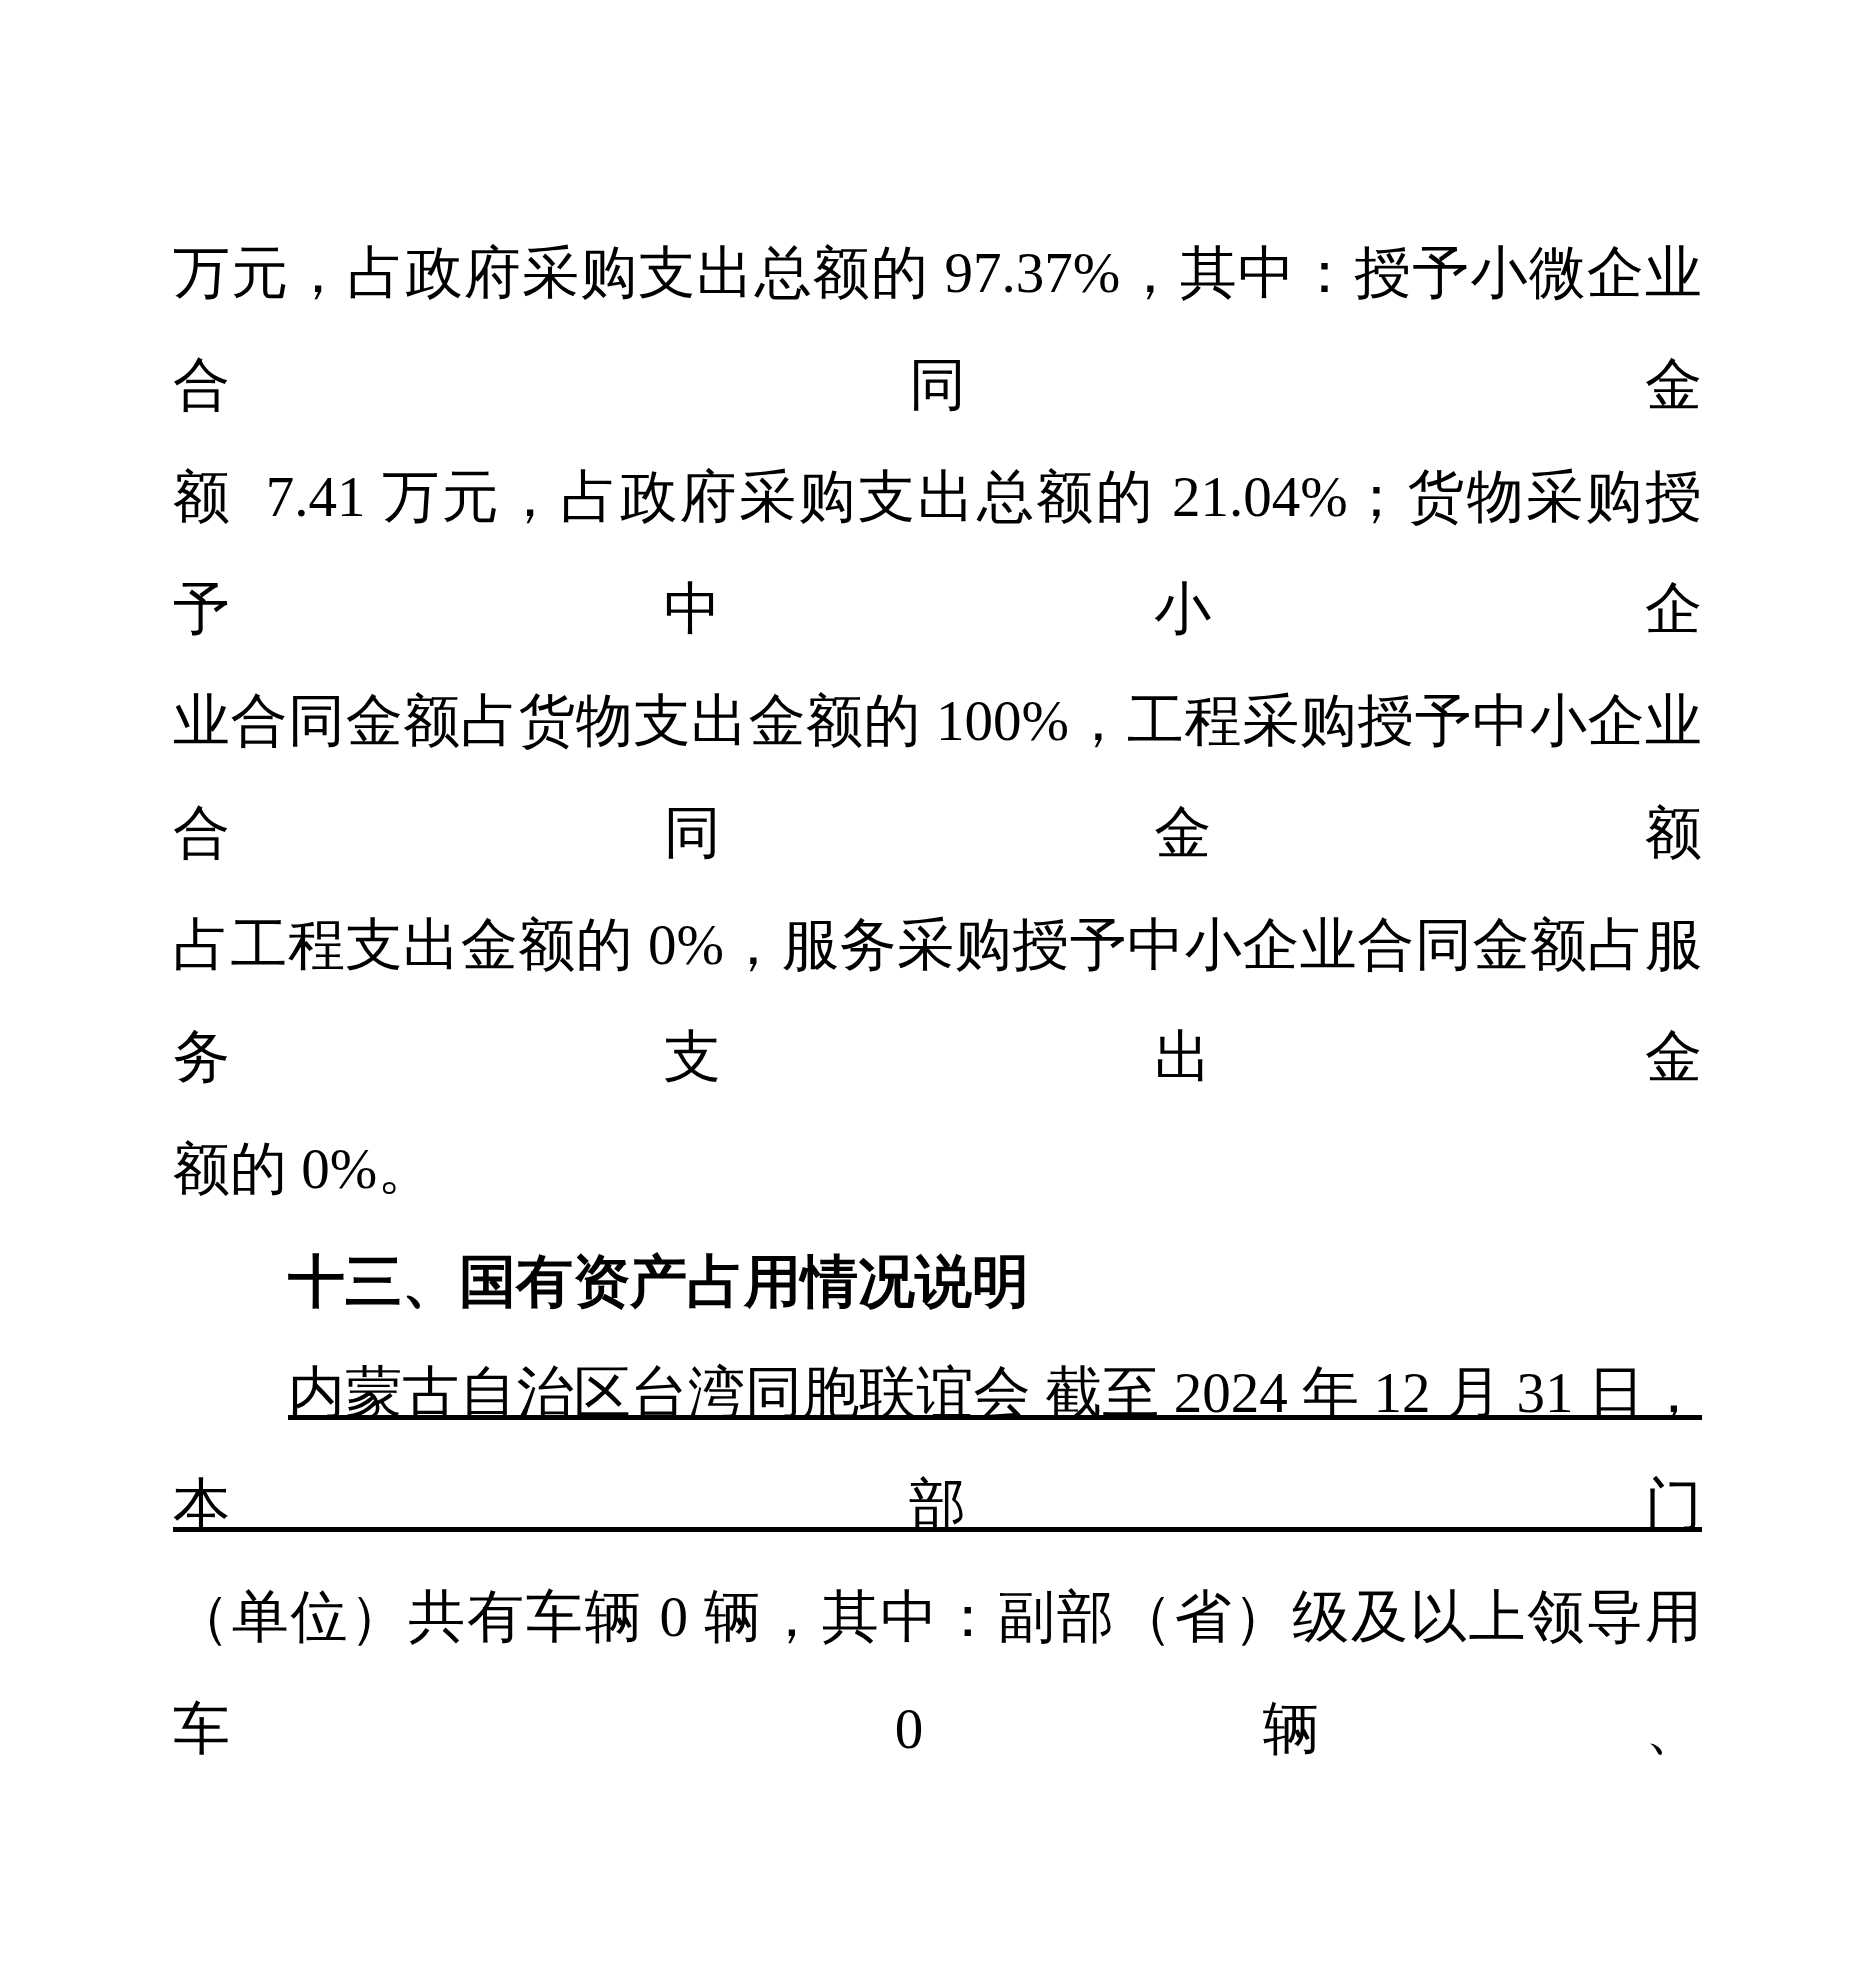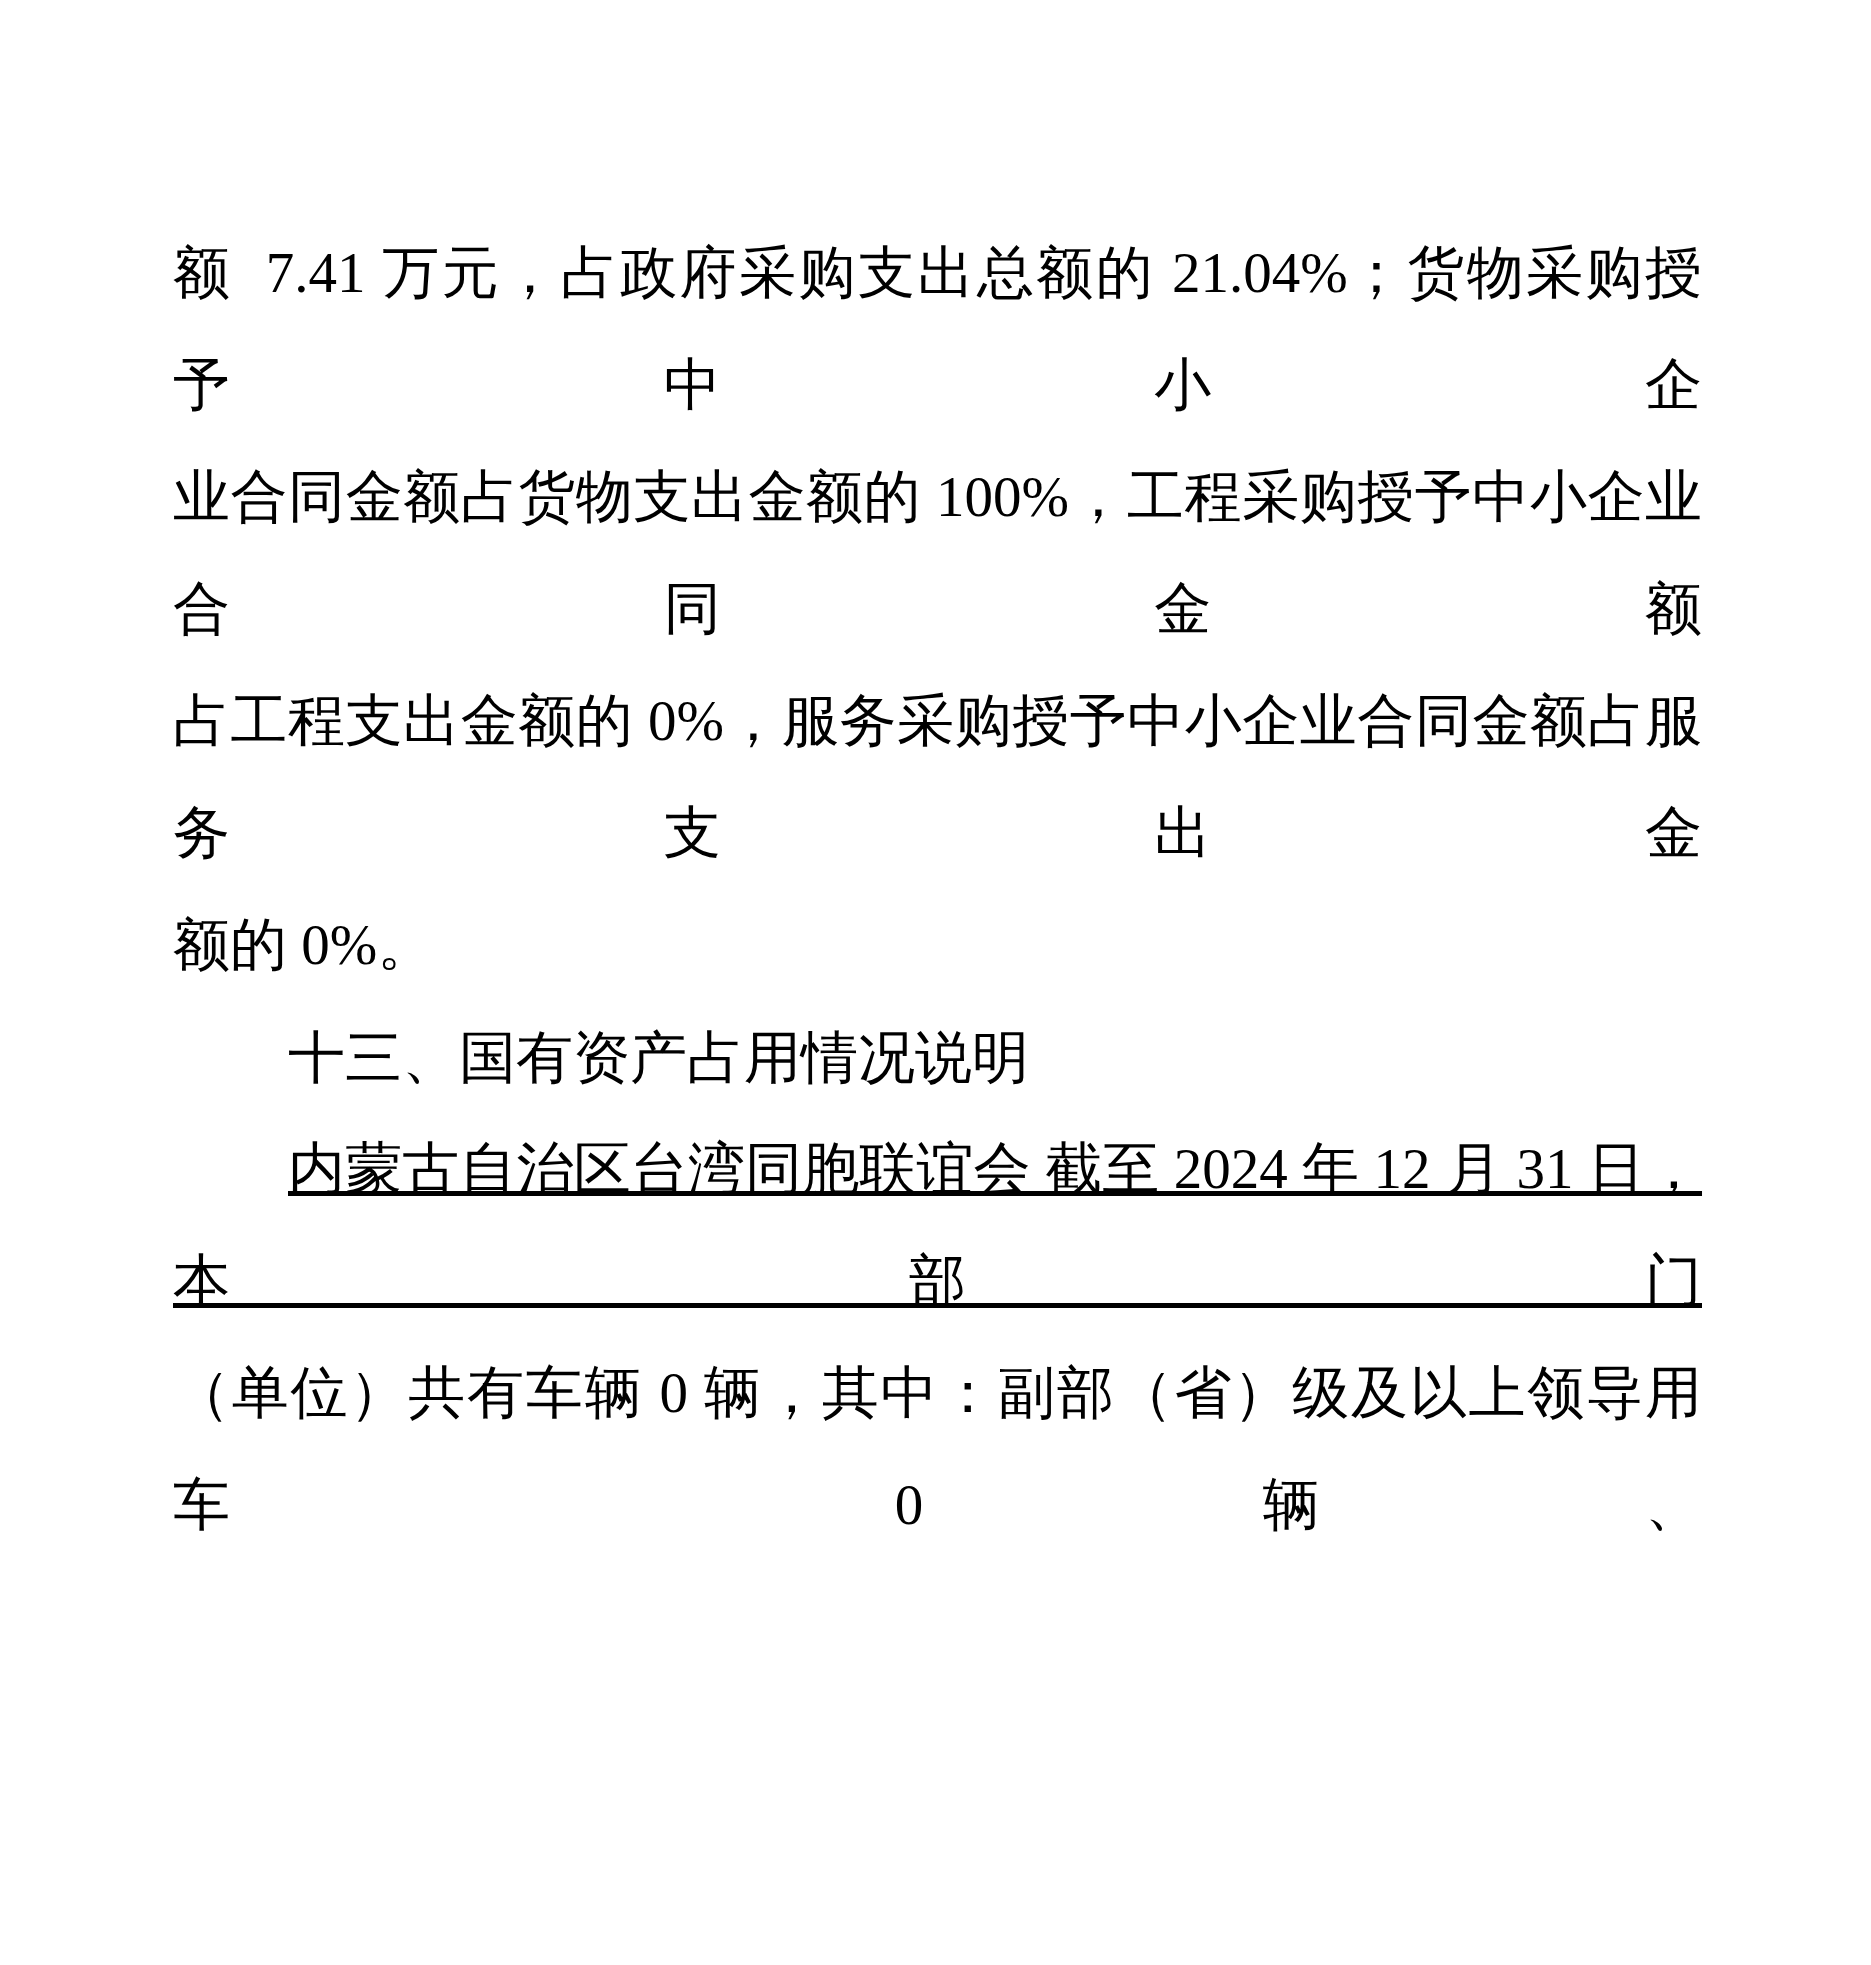--- a/index.html
+++ b/index.html
@@ -33,33 +33,34 @@
   }
   .line.short {
     text-align: center;
     text-align-last: left;
   }
   .line.indent {
     text-indent: 115px;
     text-decoration: underline;
   }
   .line.heading {
-    font-weight: normal;
+    font-weight: bold;
     text-align: right;
     text-align-last: left;
     text-indent: 115px;
     font-family: "Liberation Sans", "DejaVu Sans", sans-serif;
   }
 </style>
 </head>
 <body>
 
 <div class="page">
   <div class="content">
 
+    <div class="line fill">万元，占政府采购支出总额的 97.37%，其中：授予小微企业合同金</div>
     <div class="line fill">额  7.41 万元，占政府采购支出总额的 21.04%；货物采购授予中小企</div>
     <div class="line fill">业合同金额占货物支出金额的 100%，工程采购授予中小企业合同金额</div>
     <div class="line fill">占工程支出金额的 0%，服务采购授予中小企业合同金额占服务支出金</div>
     <div class="line short">额的 0%。</div>
 
     <div class="line heading">十三、国有资产占用情况说明</div>
 
     <div class="line fill indent">内蒙古自治区台湾同胞联谊会 截至 2024 年 12 月 31 日，本部门</div>
     <div class="line fill">（单位）共有车辆 0 辆，其中：副部（省）级及以上领导用车 0 辆、</div>
 

